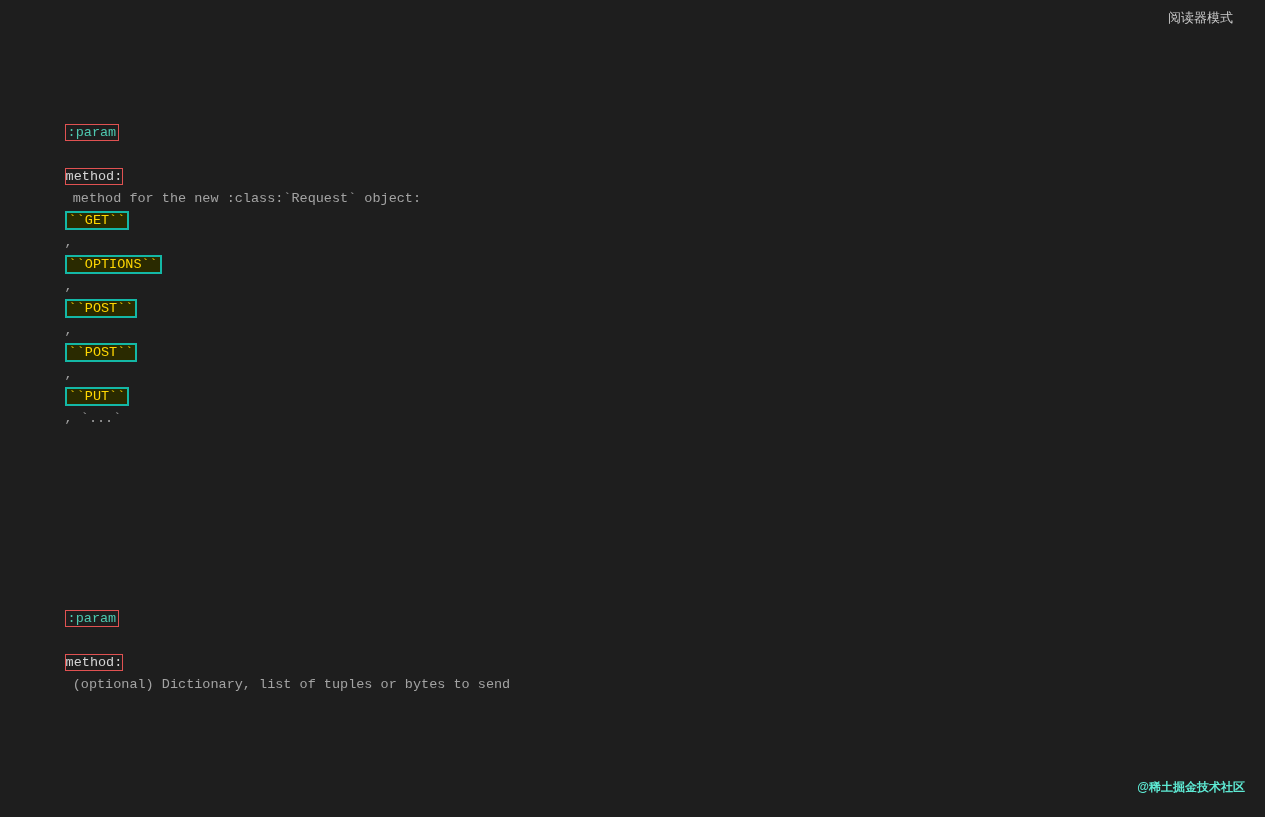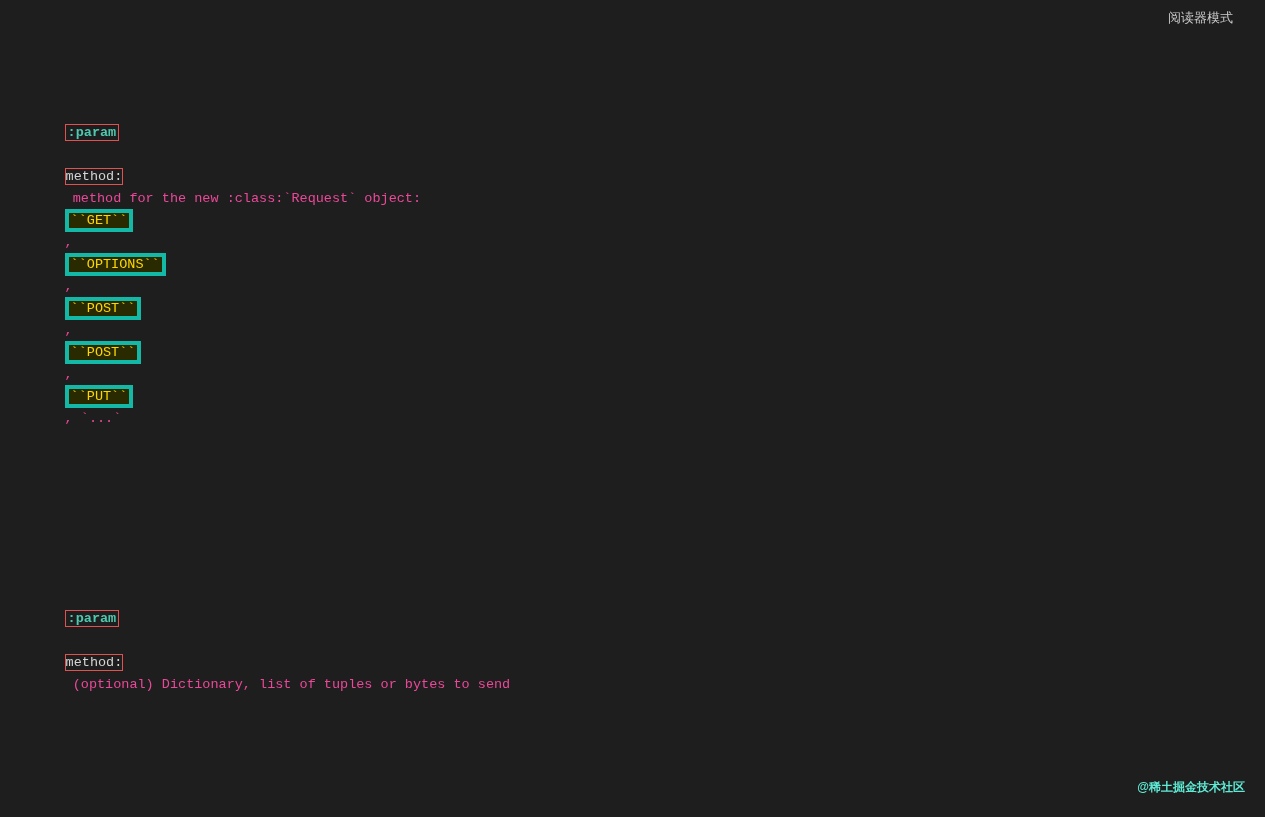--- a/index.html
+++ b/index.html
@@ -64,21 +64,21 @@
       position: fixed;
       bottom: 20px;
       right: 20px;
       color: #5eead4;
       font-family: 'Microsoft YaHei', sans-serif;
       font-size: 12px;
       font-weight: bold;
     }
 
     span.normal {
-      color: #ec4899;
+      color: #a3a3a3;
       margin-top: 32px;
     }
 
     .line-row {
       display: block;
       min-height: 22px;
       line-height: 22px;
       font-family: 'Courier New', Courier, monospace;
       font-size: 13.5px;
       color: #c8c8c8;
@@ -203,29 +203,29 @@
 
   <div class="bottom-right">@稀土掘金技术社区</div>
 
 </div>
 
 <style>
   .param-tag {
     color: #4ec9b0;
     border: 1px solid #e05252;
     padding: 0px 2px;
-    font-weight: bold;
+    font-weight: normal;
     font-family: 'Courier New', monospace;
   }
   .param-name {
     color: #d4d4d4;
     border: 1px solid #e05252;
     padding: 0px 0;
     font-family: 'Courier New', monospace;
   }
   .method-highlight {
     color: #ffd700;
-    border: 4px solid #14b8a6;
+    border: 2px solid #14b8a6;
     padding: 0 2px;
     background-color: #2a2a00;
     font-family: 'Courier New', monospace;
   }
 </style>
 
 </body></html>

